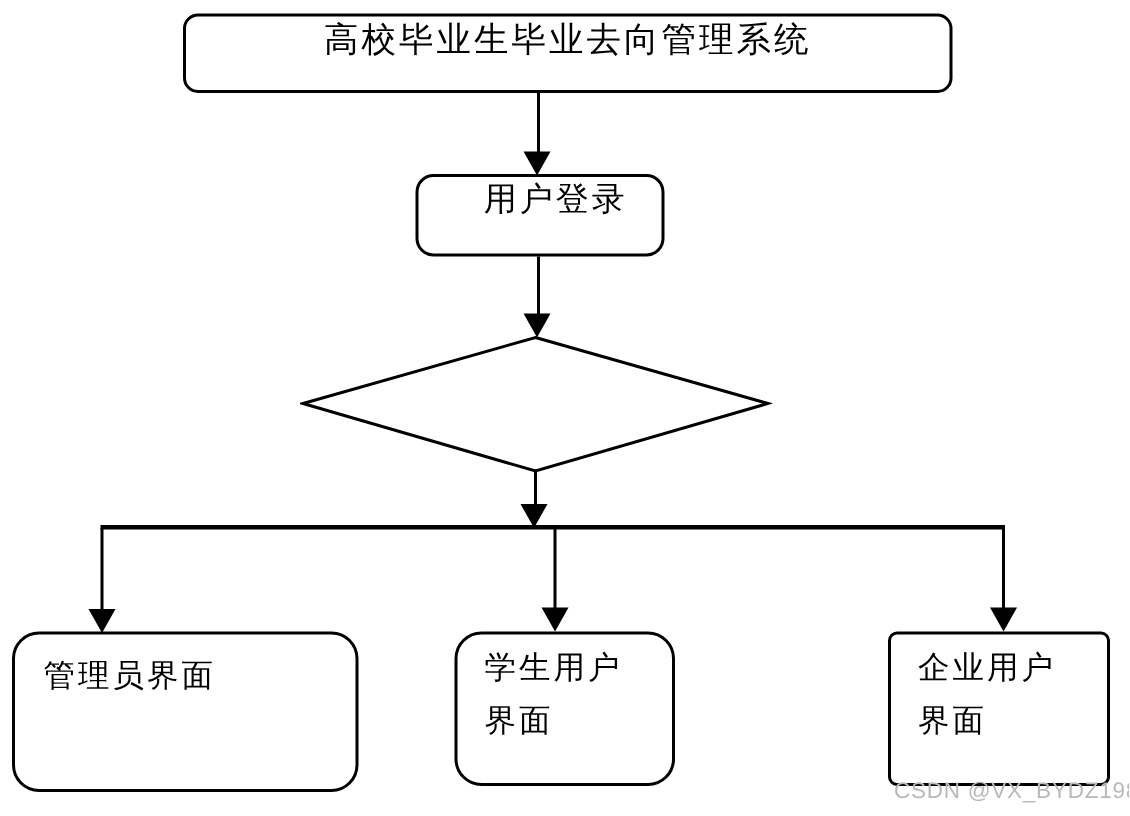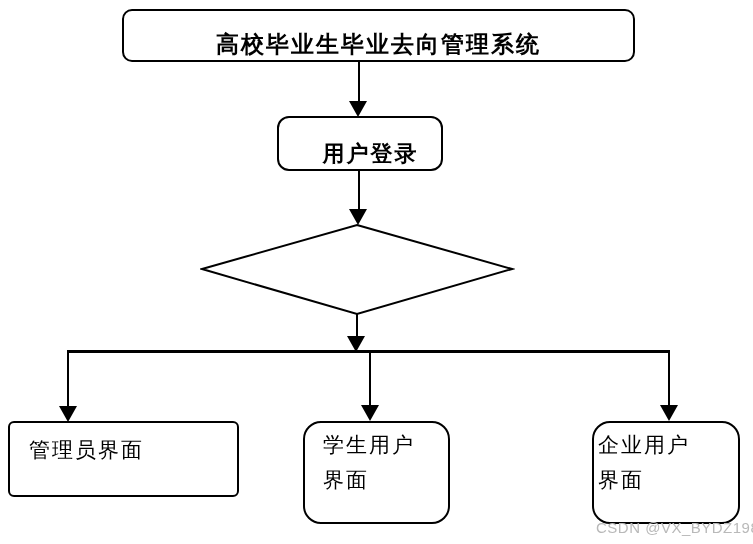--- a/index.html
+++ b/index.html
@@ -21,59 +21,58 @@
     position: absolute;
     box-sizing: border-box;
     border: 2px solid #000000;
     background: #ffffff;
   }
   .node .label {
     letter-spacing: 2px;
   }
   .center-label {
     display: flex;
-    align-items: flex-end;
+    align-items: flex-start;
     justify-content: center;
     text-align: center;
-    font-weight: bold;
   }
   .node-title {
     left: 122px; top: 9px;
     width: 513px; height: 53px;
     border-radius: 10px;
     font-size: 23px;
   }
   .node-login {
     left: 277px; top: 116px;
     width: 166px; height: 55px;
     border-radius: 12px;
     font-size: 22px;
     padding-left: 21px;
   }
   .node-admin {
     left: 8px; top: 421px;
-    width: 231px; height: 76px;
-    border-radius: 6px;
+    width: 231px; height: 107px;
+    border-radius: 18px;
     font-size: 21px;
     padding: 13px 0 0 19px;
   }
   .node-student {
     left: 303px; top: 421px;
     width: 147px; height: 103px;
     border-radius: 18px;
     font-size: 21px;
     padding: 5px 0 16px 18px;
     line-height: 35px;
   }
   .node-enterprise {
     left: 592px; top: 421px;
     width: 148px; height: 103px;
-    border-radius: 18px;
+    border-radius: 6px;
     font-size: 21px;
-    padding: 5px 0 0 4px;
+    padding: 5px 0 0 18px;
     line-height: 35px;
   }
   .multiline { white-space: pre-line; }
 
   
   .diamond-svg {
     position: absolute;
     left: 200px; top: 223px;
   }
   .diamond-label {

